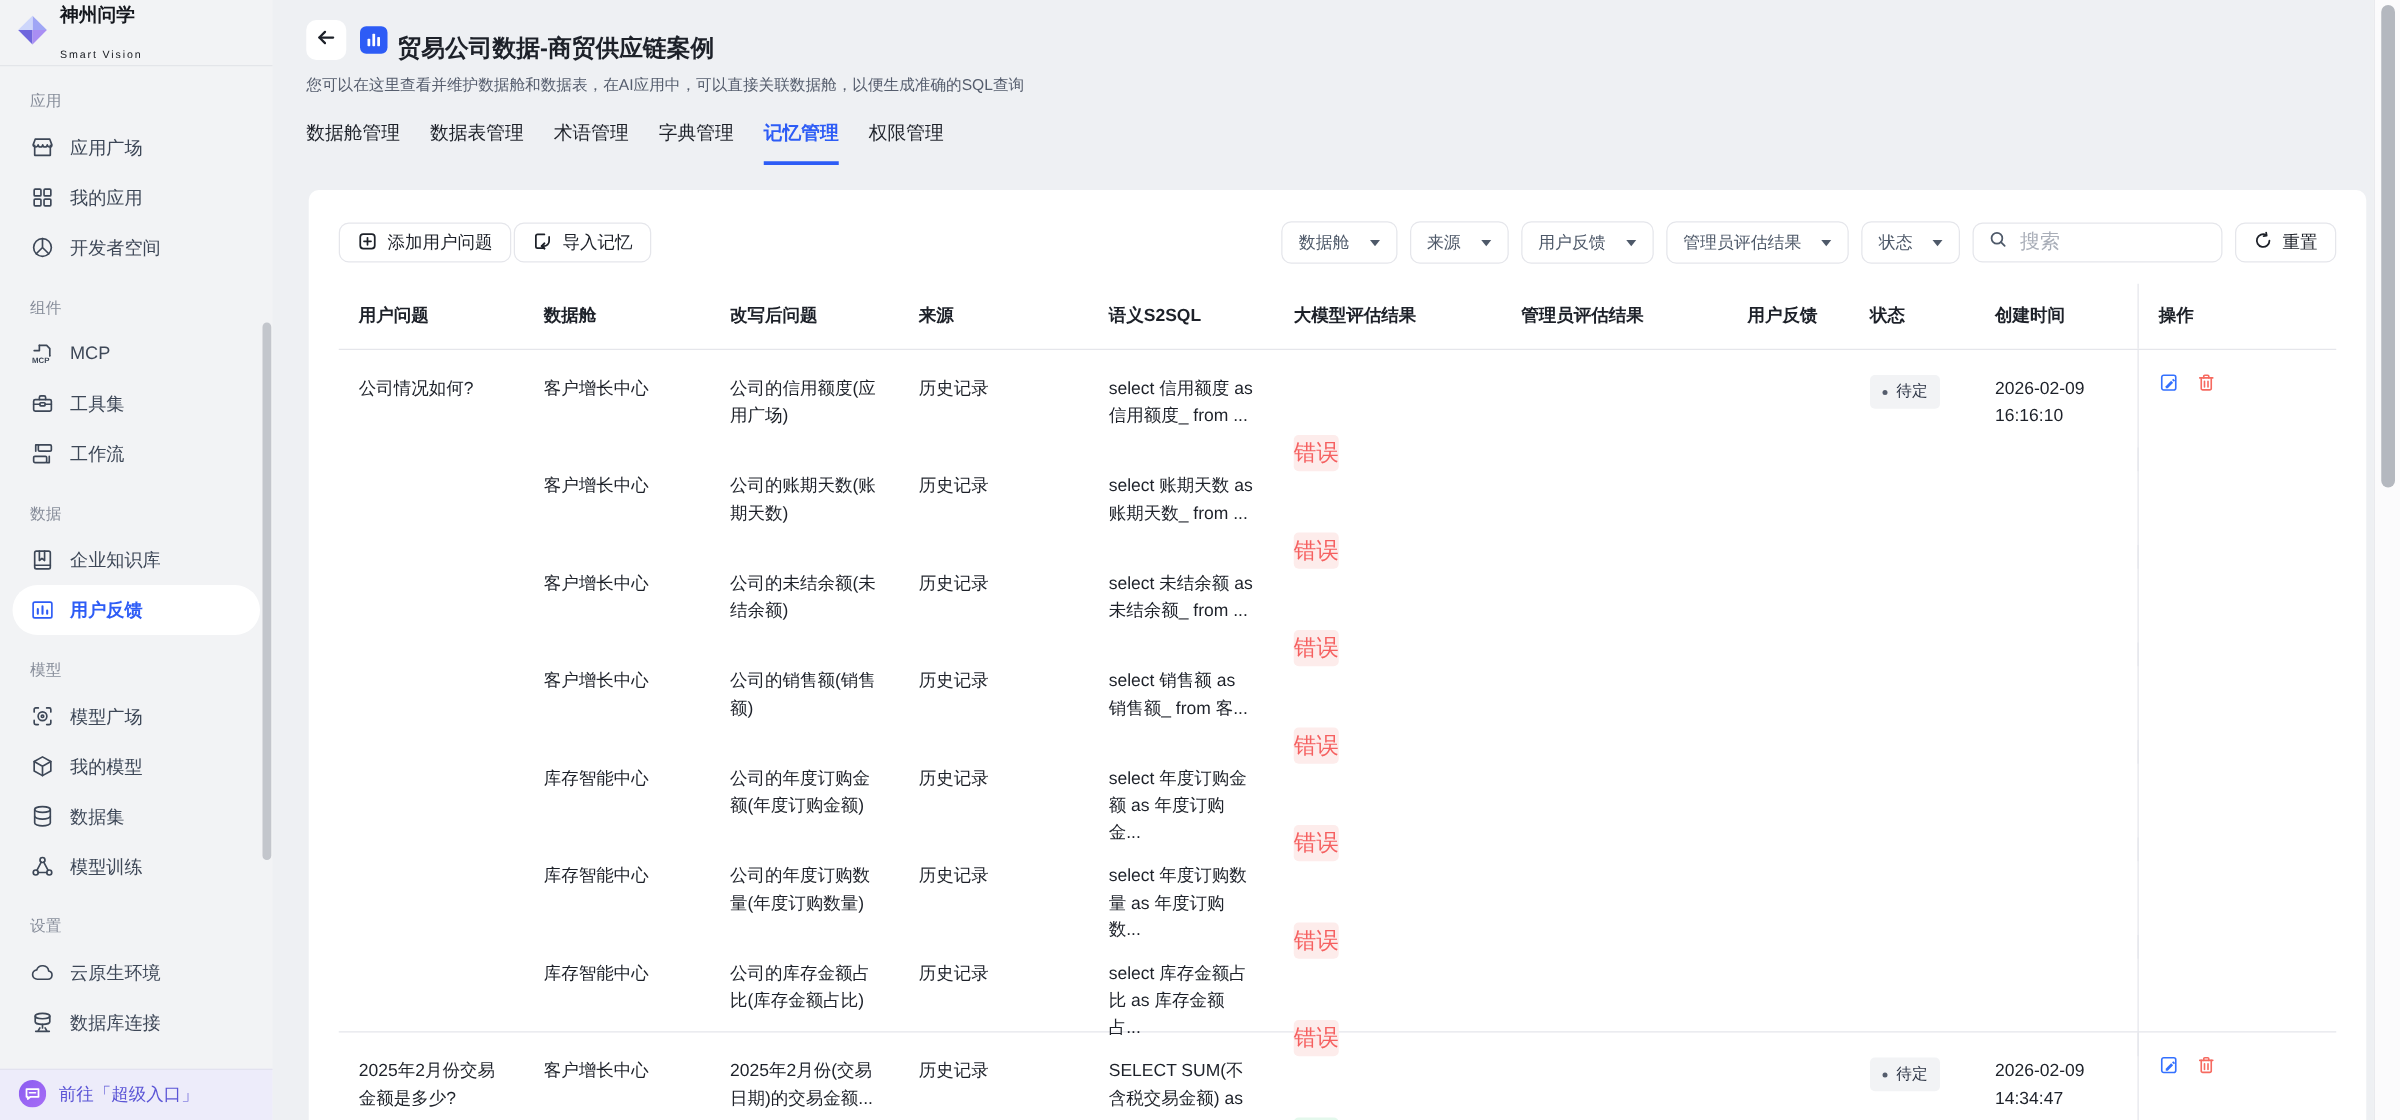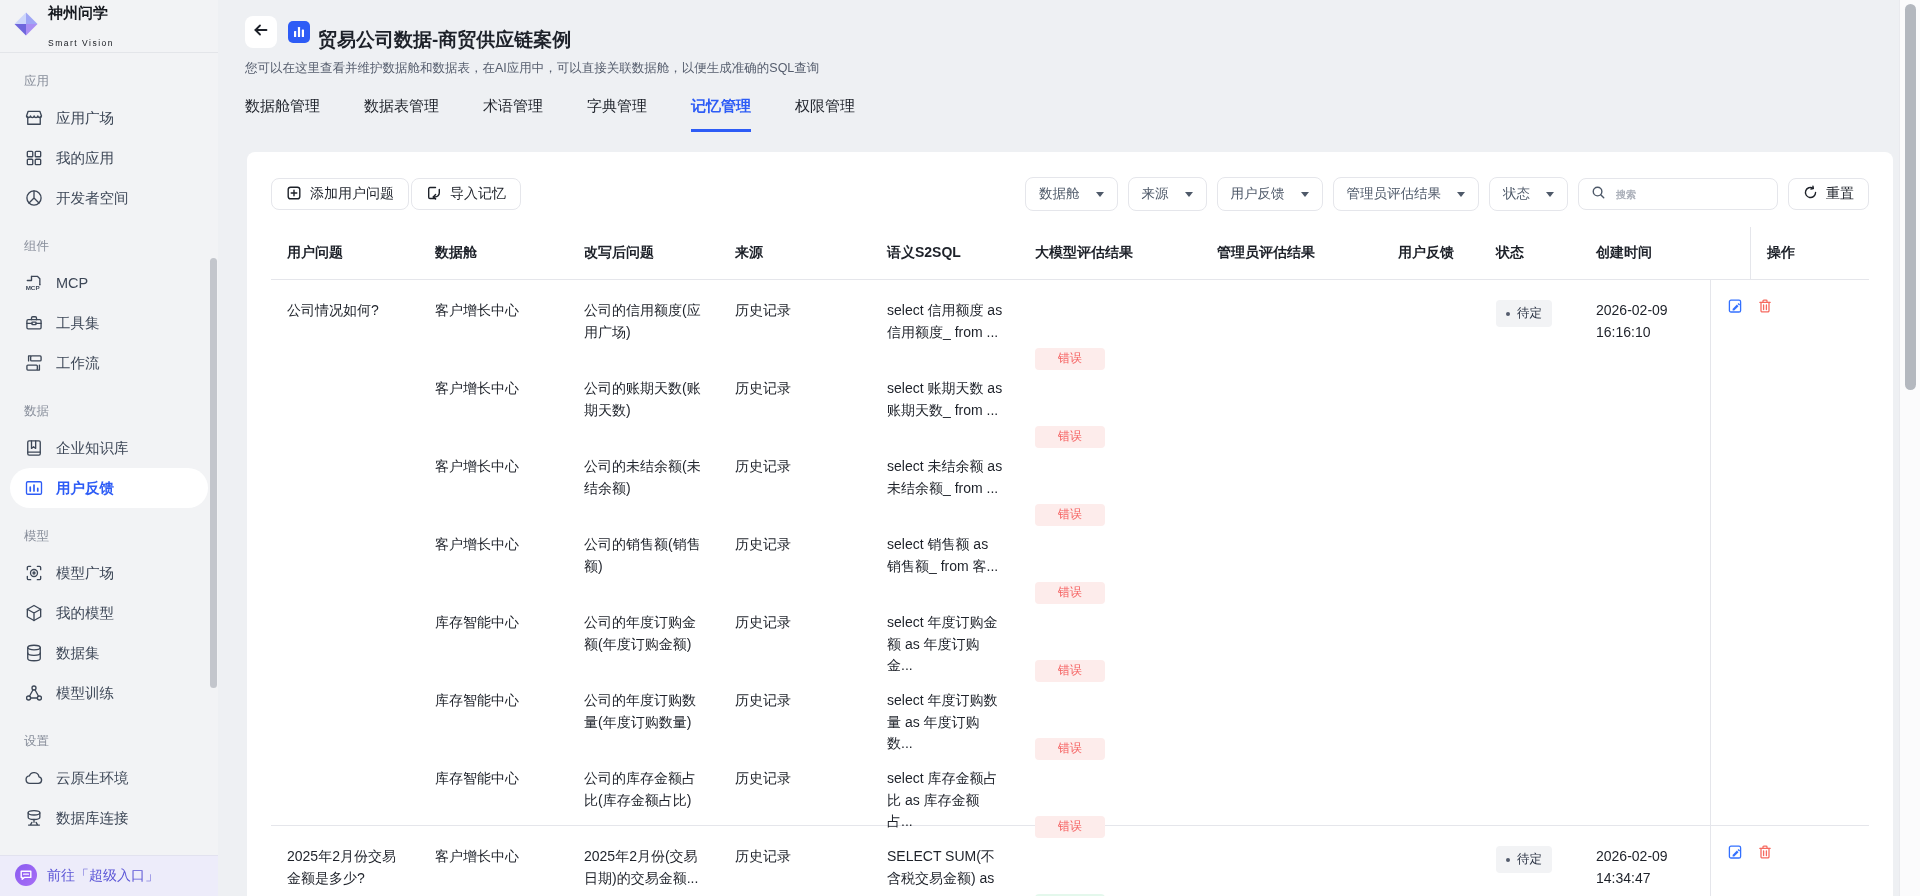--- a/index.html
+++ b/index.html
@@ -19,47 +19,47 @@
   .nav-ic svg{display:block;}
   .sidebar-foot{position:absolute;left:0;right:0;bottom:0;height:40px;background:#edecfa;border-top:1px solid #e2e2ef;display:flex;align-items:center;gap:10px;padding:0 15px;color:#5b55d6;font-size:14px;cursor:pointer;}
   .side-scroll{position:absolute;right:1px;top:258px;width:7px;height:430px;border-radius:4px;background:#c3c6cc;}
 
   
   .main{position:absolute;left:218px;top:0;right:0;bottom:0;}
   .back-btn{position:absolute;left:27px;top:16px;width:32px;height:32px;background:#fff;border-radius:8px;display:flex;align-items:center;justify-content:center;cursor:pointer;}
   .app-icon{position:absolute;left:70px;top:21px;width:22px;height:22px;border-radius:5px;background:var(--accent);display:flex;align-items:center;justify-content:center;}
   .page-title{position:absolute;left:100px;top:26px;font-size:19px;font-weight:700;line-height:28px;}
   .page-subtitle{position:absolute;left:27px;top:60px;font-size:12.5px;color:#555d6d;}
-  .tabs{position:absolute;left:27px;top:97px;display:flex;gap:44px;}
+  .tabs{position:absolute;left:27px;top:97px;display:flex;gap:24px;}
   .tab{font-size:15px;font-weight:500;color:#1d2129;padding-bottom:13px;border-bottom:3px solid transparent;cursor:pointer;}
   .tab.active{color:var(--accent);font-weight:700;border-bottom-color:var(--accent);}
 
   .card{position:absolute;left:29px;top:152px;right:27px;bottom:0;background:#fff;border-radius:8px 8px 0 0;overflow:hidden;}
   .toolbar{display:flex;align-items:center;padding:25px 24px 0 24px;}
   .btn{display:inline-flex;align-items:center;gap:8px;height:32px;padding:0 14px;background:#fff;border:1px solid #e5e6eb;border-radius:8px;font-size:14px;color:#1d2129;cursor:pointer;}
   .btn + .btn{margin-left:2px;}
   .filters{margin-left:auto;display:flex;align-items:center;gap:10px;}
   .chip{display:inline-flex;align-items:center;gap:16px;height:32px;padding:0 13px;border:1px solid #e5e6eb;border-radius:8px;background:#fff;font-size:13.5px;color:#4e5969;cursor:pointer;}
   .caret{width:0;height:0;border-left:4.5px solid transparent;border-right:4.5px solid transparent;border-top:5.5px solid #4e5969;}
   .search{display:inline-flex;align-items:center;gap:8px;height:32px;width:200px;box-sizing:border-box;padding:0 12px;border:1px solid #e5e6eb;border-radius:8px;background:#fff;}
-  .search input{border:none;outline:none;flex:1;min-width:0;font-size:10px;font-family:inherit;color:#6d28d9;background:transparent;font-weight:bold;}
+  .search input{border:none;outline:none;flex:1;min-width:0;font-size:16px;font-family:inherit;color:#6d28d9;background:transparent;}
   .search input::placeholder{color:#a9aeb8;}
 
   
   .table{margin:16px 24px 0 24px;}
   .thead,.trow{display:grid;grid-template-columns:148px 149px 151px 152px 148px 182px 181px 98px 100px 130px minmax(0,1fr);}
   .thead{height:52px;align-items:center;border-bottom:1px solid #e5e6eb;}
   .thead>div{padding:0 16px;font-size:14px;font-weight:700;color:#1d2129;white-space:nowrap;}
-  .thead>.ops-col{border-left:1px solid #e5e6eb;height:100%;display:flex;align-items:center;margin-left:40px;}
+  .thead>.ops-col{border-left:1px solid #e5e6eb;height:100%;display:flex;align-items:center;}
   .trow>div{padding:20px 16px 0 16px;font-size:14px;line-height:1.55;color:#1d2129;}
   .trow{height:78px;}
   .trow.tall{height:160px;}
   .trow.group-end{border-bottom:1px solid #e5e6eb;box-sizing:border-box;}
   .trow>.ops-col{border-left:1px solid #e5e6eb;height:100%;box-sizing:border-box;padding-top:18px;display:flex;gap:14px;align-items:flex-start;}
-  .badge{display:inline-block;padding:3px 23px;border-radius:4px;font-size:12px;line-height:1.3;margin-top:48px;}
+  .badge{display:inline-block;padding:3px 0;border-radius:4px;font-size:18px;line-height:1.3;margin-top:48px;}
   .badge.error{background:var(--error-bg);color:var(--error-text);}
   .badge.success{background:var(--success-bg);color:var(--success-text);}
   .status-badge{display:inline-flex;align-items:center;gap:7px;padding:4px 10px;border-radius:4px;background:#f2f3f5;color:#2b3344;font-size:12.5px;}
   .status-badge .dot{width:4px;height:4px;border-radius:50%;background:#555d6d;}
   .created{font-size:13.5px;line-height:1.65;}
   .op-btn{cursor:pointer;display:inline-flex;}
 
   
   .main-scroll-track{position:absolute;right:0;top:0;bottom:0;width:20px;background:#fbfbfc;border-left:1px solid #e9eaee;}
   .main-scroll-thumb{position:absolute;right:4px;top:4px;width:11px;height:386px;border-radius:6px;background:#b4b8bf;}

